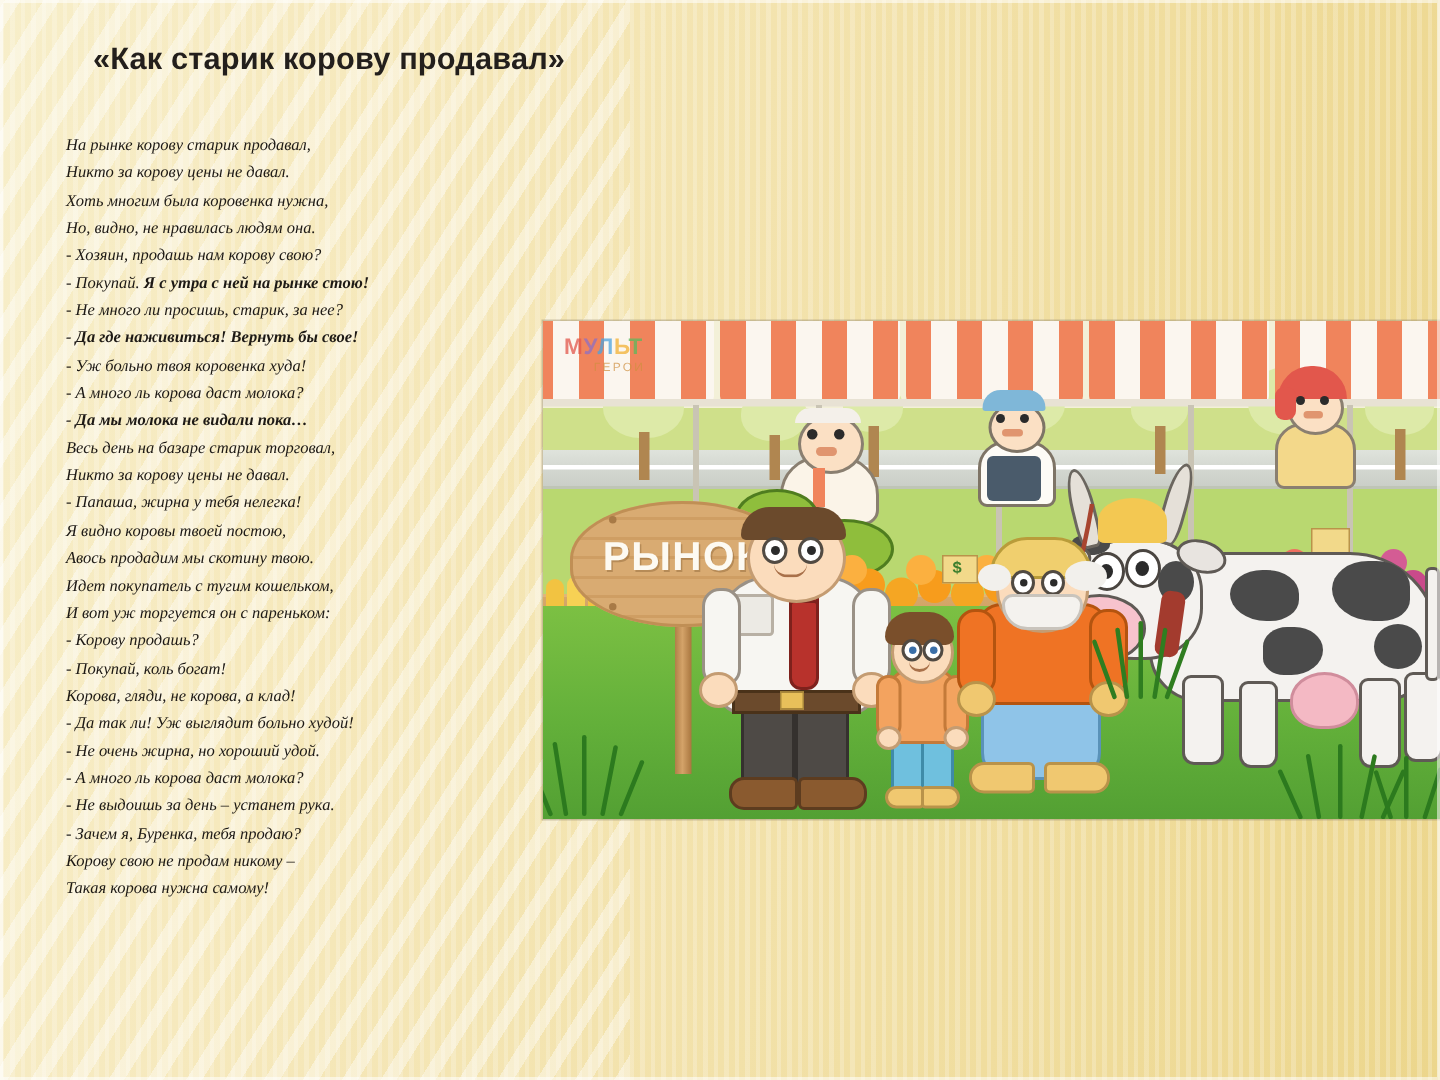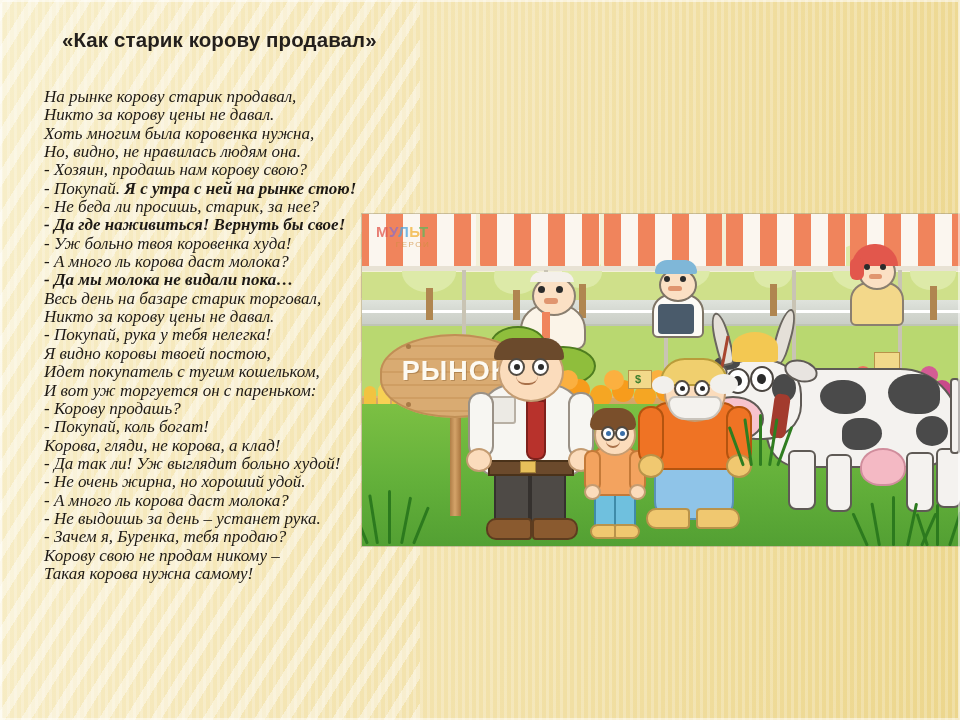--- a/index.html
+++ b/index.html
@@ -40,21 +40,21 @@
     font-size:20.5px;font-weight:600;color:#231f1c;
     letter-spacing:0.1px;white-space:nowrap;
   }
 
   #poem{
     position:absolute;left:44px;top:88px;width:330px;
   }
   #poem .ln{
     font-family:"Liberation Serif",serif;
     font-style:italic;
-    font-size:17px;
+    font-size:11px;
     line-height:18.35px;
     color:#1d1915;
     white-space:nowrap;
   }
   #poem .ln.b{font-weight:bold;}
 
   
   #pic{
     position:absolute;left:362px;top:214px;width:598px;height:332px;
     overflow:hidden;background:#8dc63f;
@@ -150,29 +150,30 @@
 
   <div id="title">«Как старик корову продавал»</div>
 
   <div id="poem">
       <div class="ln">На рынке корову старик продавал,</div>
       <div class="ln">Никто за корову цены не давал.</div>
       <div class="ln">Хоть многим была коровенка нужна,</div>
       <div class="ln">Но, видно, не нравилась людям она.</div>
       <div class="ln">- Хозяин, продашь нам корову свою?</div>
       <div class="ln"><span>- Покупай. </span><span style="font-weight: bold;">Я с утра с ней на рынке стою!</span></div>
-      <div class="ln">- Не беда ли просишь, старик, за нее?</div>
+      <div class="ln">- Не много ли просишь, старик, за нее?</div>
       <div class="ln b">- Да где наживиться! Вернуть бы свое!</div>
       <div class="ln">- Уж больно твоя коровенка худа!</div>
       <div class="ln">- А много ль корова даст молока?</div>
       <div class="ln b">- Да мы молока не видали пока…</div>
       <div class="ln">Весь день на базаре старик торговал,</div>
       <div class="ln">Никто за корову цены не давал.</div>
-      <div class="ln">- Покупай, рука у тебя нелегка!</div>
+      <div class="ln">- Папаша, жирна у тебя нелегка!</div>
       <div class="ln">Я видно коровы твоей постою,</div>
+      <div class="ln">Авось продадим мы скотину твою.</div>
       <div class="ln">Идет покупатель с тугим кошельком,</div>
       <div class="ln">И вот уж торгуется он с пареньком:</div>
       <div class="ln">- Корову продашь?</div>
       <div class="ln">- Покупай, коль богат!</div>
       <div class="ln">Корова, гляди, не корова, а клад!</div>
       <div class="ln">- Да так ли! Уж выглядит больно худой!</div>
       <div class="ln">- Не очень жирна, но хороший удой.</div>
       <div class="ln">- А много ль корова даст молока?</div>
       <div class="ln">- Не выдоишь за день – устанет рука.</div>
       <div class="ln">- Зачем я, Буренка, тебя продаю?</div>

